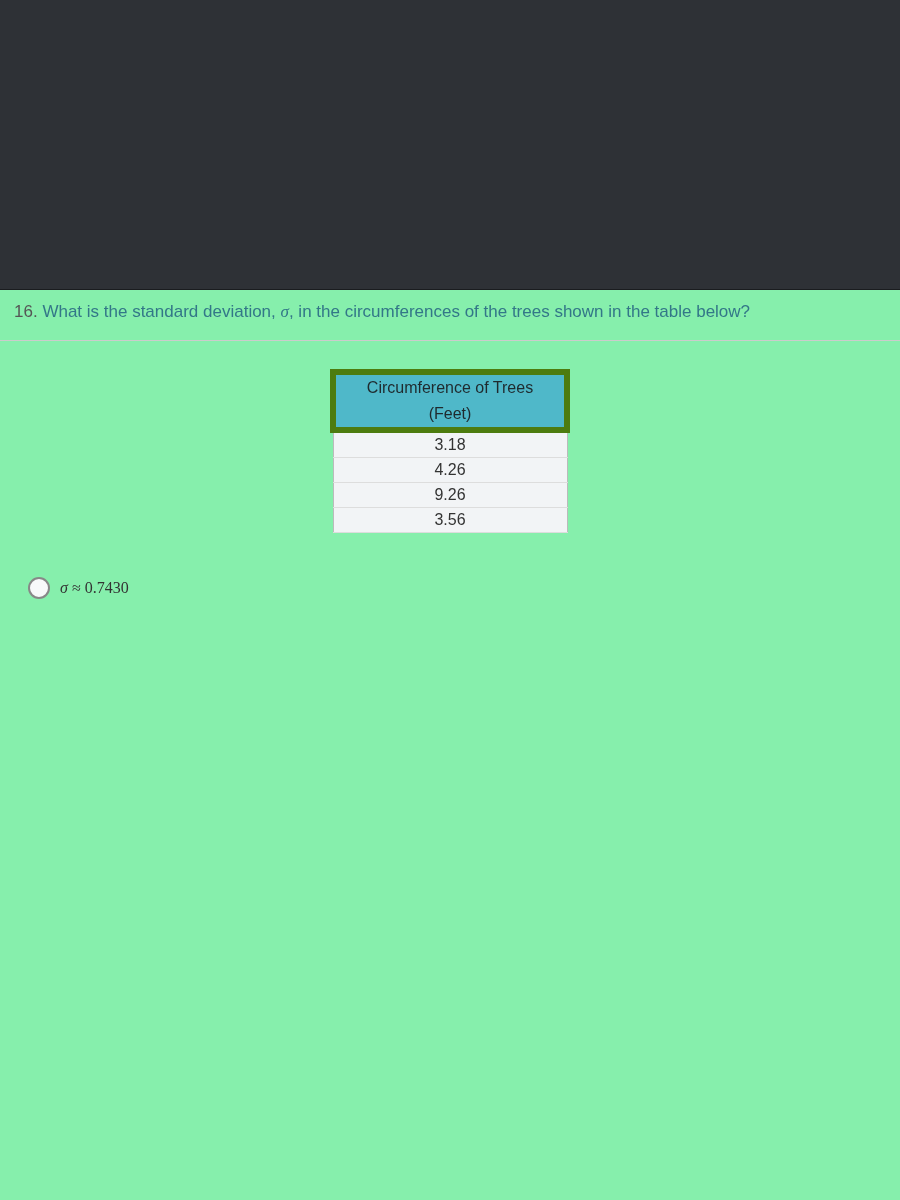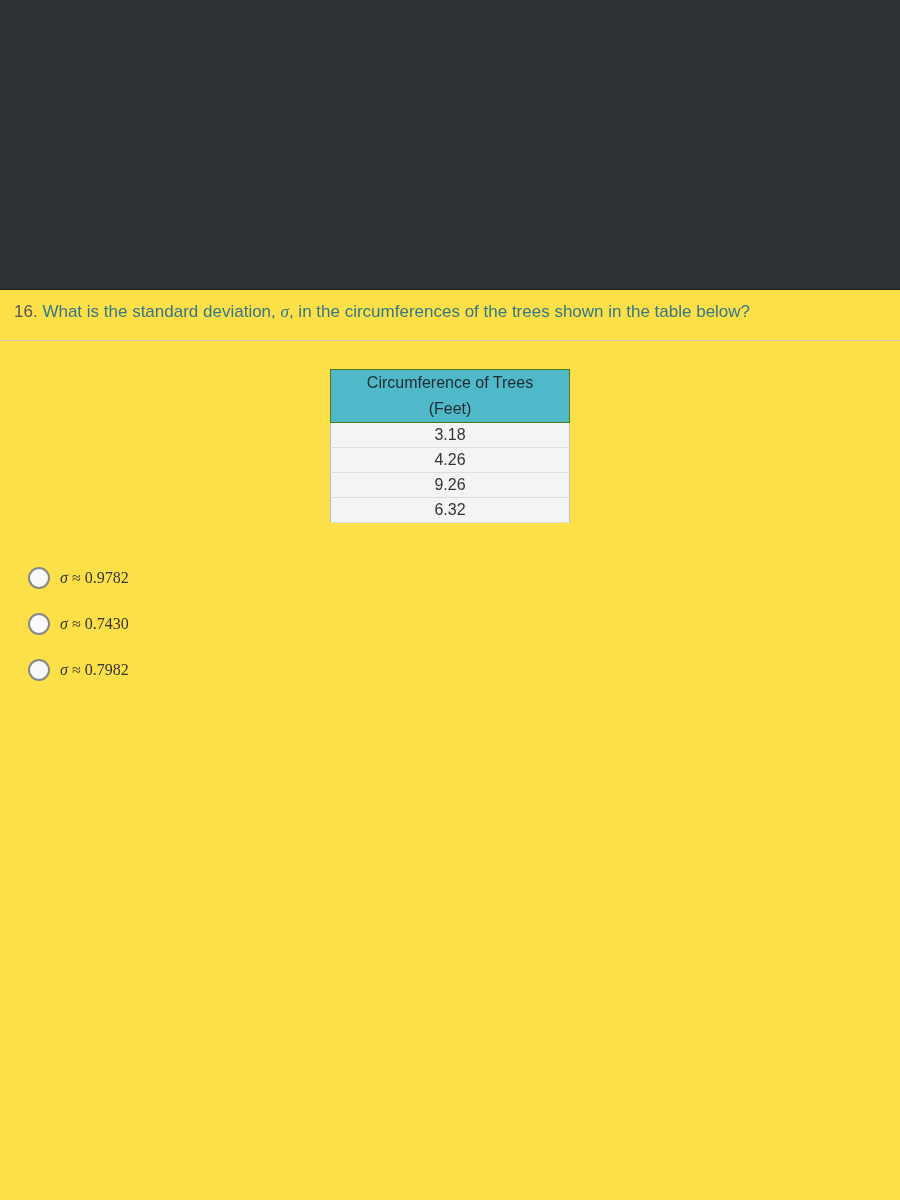--- a/index.html
+++ b/index.html
@@ -14,21 +14,21 @@
       font-family: Arial, Helvetica, sans-serif;
       display: flex;
       flex-direction: column;
     }
     .top-spacer {
       height: 290px;
       background: #2e3136;
       border-bottom: 1px solid #1a1c1f;
     }
     .question-container {
-      background: #fde047;
+      background: #86efac;
       flex: 1;
       padding: 0;
       position: relative;
     }
     .question-header {
       padding: 12px 14px 18px 14px;
       font-size: 17px;
       color: #555;
       border-bottom: 1px solid #ccc;
     }
@@ -53,21 +53,21 @@
       border-collapse: collapse;
       width: 240px;
     }
     th {
       background: #4fb8c9;
       color: #1f2a2e;
       font-weight: 500;
       text-align: center;
       padding: 4px 10px;
       font-size: 16px;
-      border: 1px solid #4d7c0f;
+      border: 6px solid #4d7c0f;
     }
     th.title-cell {
       border-bottom: none;
     }
     th.sub-cell {
       border-top: none;
     }
     td {
       text-align: center;
       padding: 3px 20px;
@@ -129,45 +129,29 @@
         <tr>
             <td>3.18</td>
           </tr>
         <tr>
             <td>4.26</td>
           </tr>
         <tr>
             <td>9.26</td>
           </tr>
         <tr>
-            <td>6.32</td>
+            <td>3.56</td>
           </tr>
       </tbody>
     </table>
   </div>
 
   <div class="options">
     <div class="option-row">
       <div class="radio"></div>
       <span class="option-label">
         <span class="sigma2">σ</span>
         <span>≈</span>
-        <span>0.9782</span>
-      </span>
-    </div>
-    <div class="option-row">
-      <div class="radio"></div>
-      <span class="option-label">
-        <span class="sigma2">σ</span>
-        <span>≈</span>
         <span>0.7430</span>
-      </span>
-    </div>
-    <div class="option-row">
-      <div class="radio"></div>
-      <span class="option-label">
-        <span class="sigma2">σ</span>
-        <span>≈</span>
-        <span>0.7982</span>
       </span>
     </div>
   </div>
 </div>
 
 </body></html>

